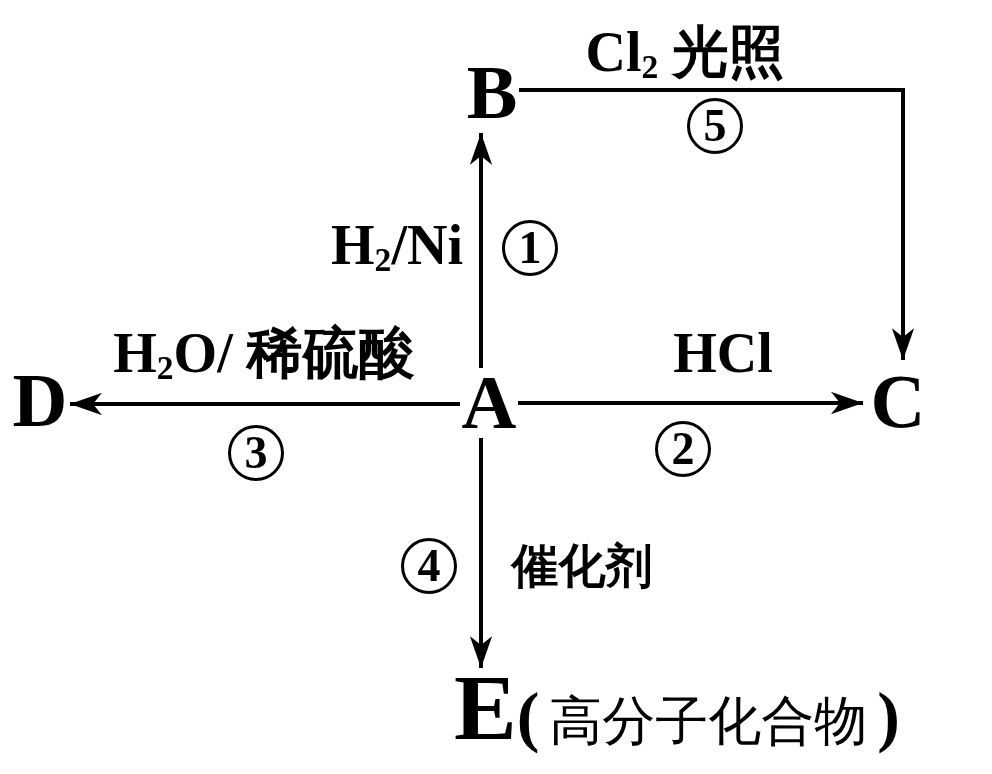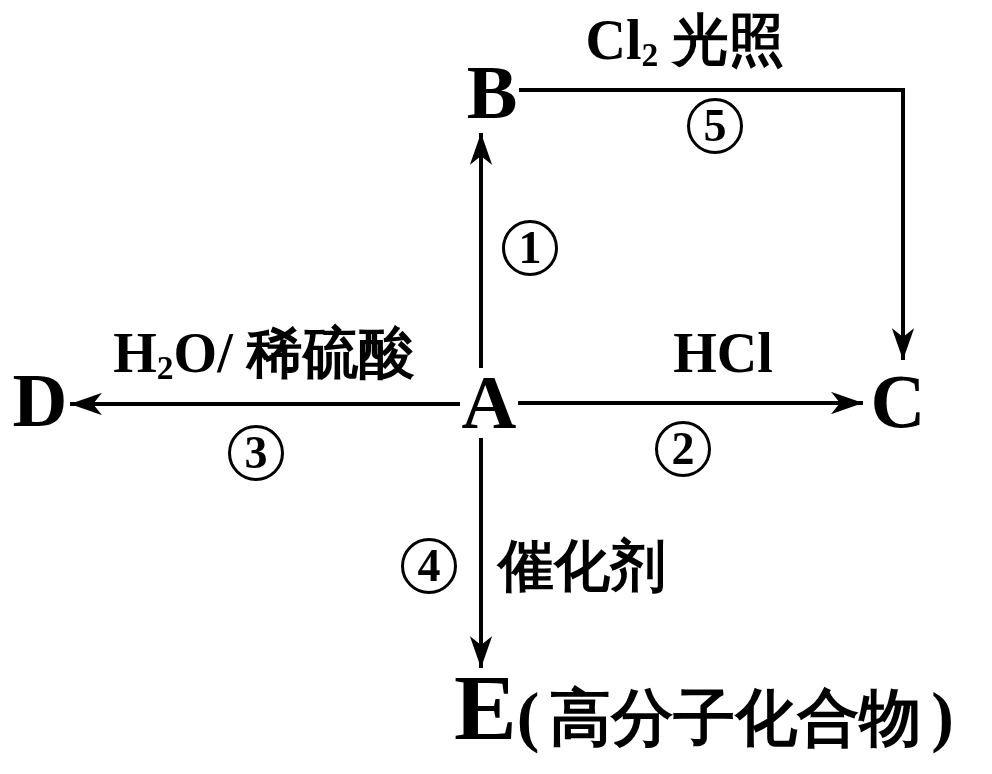--- a/index.html
+++ b/index.html
@@ -40,21 +40,21 @@
     font-weight: bold;
   }
   .chem sub {
     font-size: 0.6em;
     vertical-align: baseline;
     position: relative;
     top: 0.22em;
     line-height: 0;
   }
   .cjk {
-    font-size: 56px;
+    font-size: 47px;
     font-weight: bold;
   }
   .circled {
     position: absolute;
     transform: translate(-50%, -50%);
     width: 50px;
     height: 50px;
     border: 3px solid #000000;
     border-radius: 50%;
     display: flex;
@@ -75,22 +75,22 @@
     font-size: 94px;
     font-weight: bold;
   }
   .e-paren {
     font-size: 68px;
     font-weight: bold;
   }
   .e-paren-open { padding-right: 10px; }
   .e-paren-close { padding-left: 10px; }
   .e-cjk {
-    font-size: 62px;
-    font-weight: bold;
+    font-size: 53px;
+    font-weight: normal;
   }
 </style>
 </head>
 <body>
 
 <div class="stage">
 
   <svg class="wires" width="992" height="774" viewBox="0 0 992 774">
     <defs>
       <marker id="arrowhead" viewBox="0 0 10 7" refX="10" refY="3.5" markerWidth="32" markerHeight="22.4" markerUnits="userSpaceOnUse" orient="auto">
@@ -102,25 +102,28 @@
     <line x1="460" y1="404" x2="70" y2="404" stroke="#000000" stroke-width="4" marker-end="url(#arrowhead)"></line>
     <line x1="481" y1="438" x2="481" y2="668" stroke="#000000" stroke-width="4" marker-end="url(#arrowhead)"></line>
     <path d="M 519 90 H 903 V 360" fill="none" stroke="#000000" stroke-width="4" stroke-linejoin="miter" marker-end="url(#arrowhead)"></path>
   </svg>
 
   <div class="node" style="left:492px; top:92px;">B</div>
   <div class="node" style="left:489px; top:402px;">A</div>
   <div class="node" style="left:898px; top:401px;">C</div>
   <div class="node" style="left:40px; top:400px;">D</div>
 
-  <div class="label chem" style="left:685px; top:40px;">
+  <div class="label chem" style="left:685px; top:52px;">
     <span>Cl</span><sub>2</sub><span> 光照</span>
   </div>
   <div class="circled" style="left:715px; top:126px;">5</div>
 
+  <div class="label chem" style="left:397px; top:245px;">
+    <span>H</span><sub>2</sub><span>/Ni</span>
+  </div>
   <div class="circled" style="left:530px; top:248px;">1</div>
 
   <div class="label chem" style="left:264px; top:353px;">
     <span>H</span><sub>2</sub><span>O/ 稀硫酸</span>
   </div>
   <div class="circled" style="left:256px; top:453px;">3</div>
 
   <div class="label chem" style="left:723px; top:353px;">HCl</div>
   <div class="circled" style="left:683px; top:449px;">2</div>
 

